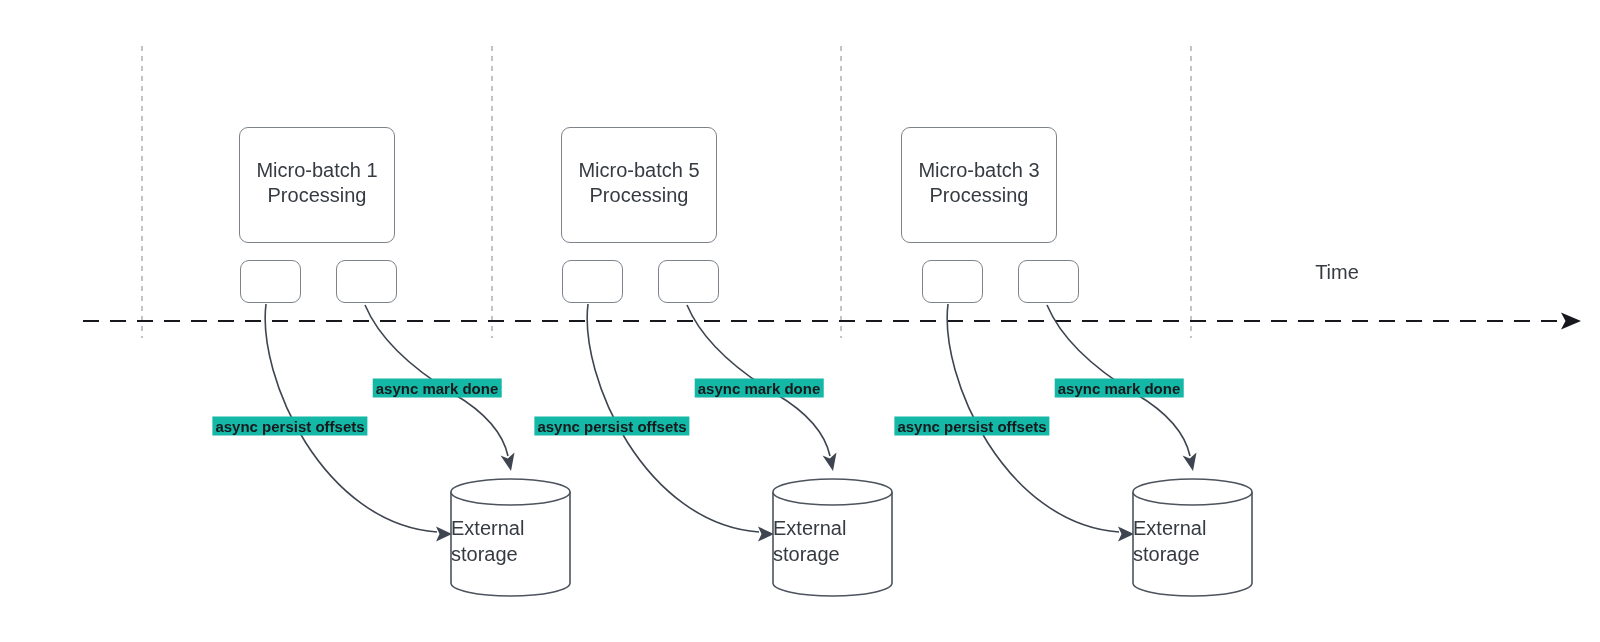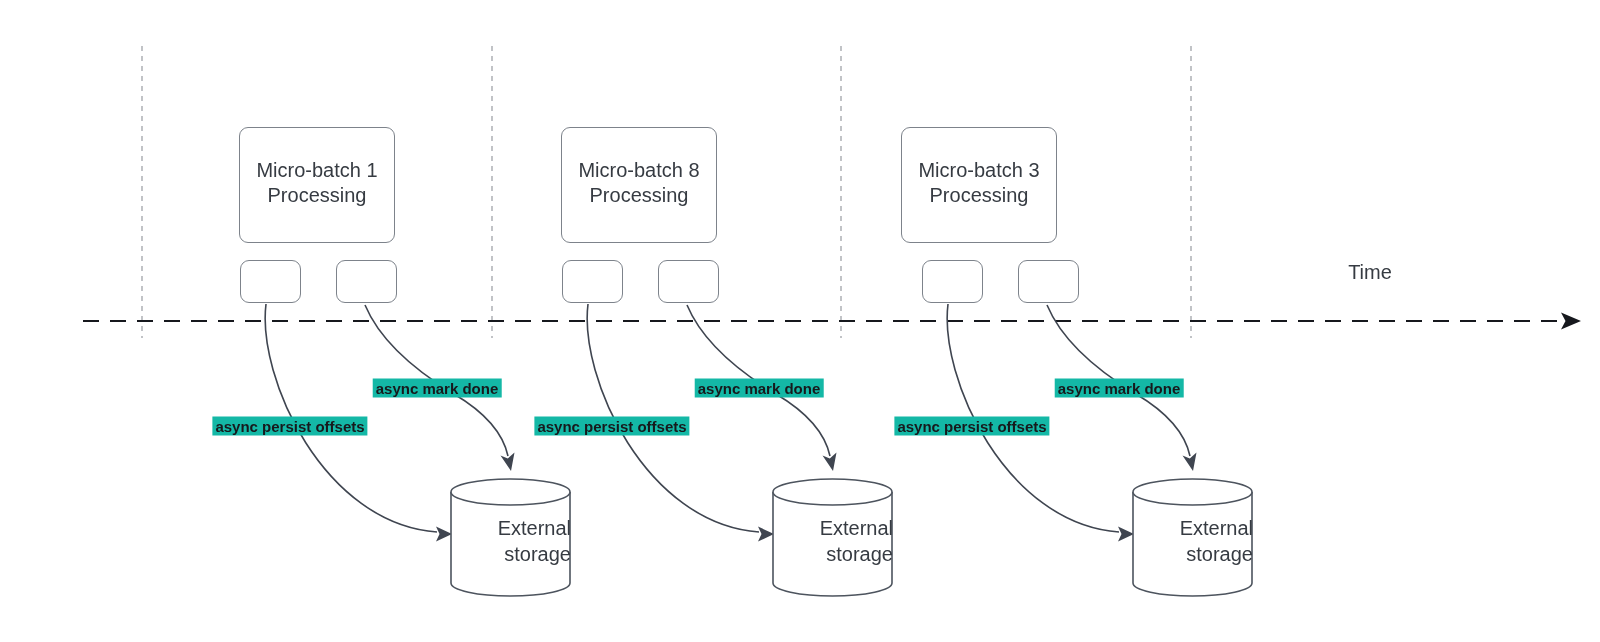--- a/index.html
+++ b/index.html
@@ -9,23 +9,23 @@
   svg.layer{position:absolute;left:0;top:0;}
 
   .proc-box{position:absolute;top:127px;width:156px;height:116px;box-sizing:border-box;
     border:1.5px solid var(--shape-stroke);border-radius:9px;background:#fff;
     display:flex;flex-direction:column;align-items:center;justify-content:center;
     padding-bottom:5px;font-size:20px;line-height:25px;color:var(--shape-text);text-align:center;}
   .mini-box{position:absolute;top:260px;width:61px;height:43px;box-sizing:border-box;
     border:1.5px solid var(--shape-stroke);border-radius:9px;background:#fff;}
   .flow-label{position:absolute;transform:translate(-50%,-50%);white-space:nowrap;
     font-weight:700;font-size:15px;color:var(--label-text);background:#14b8a6;padding:1px 3px;}
-  .storage-label{position:absolute;top:515px;width:120px;text-align:right;
+  .storage-label{position:absolute;top:515px;width:120px;text-align:left;
     font-size:20px;line-height:26px;color:var(--shape-text);}
-  .time-label{position:absolute;left:1370px;top:272px;transform:translate(-50%,-50%);
+  .time-label{position:absolute;left:1337px;top:272px;transform:translate(-50%,-50%);
     font-size:20px;color:var(--shape-text);}
 
   .guide{stroke:var(--guide);stroke-width:1.6;stroke-dasharray:5 5;}
   .axis{stroke:var(--timeline);stroke-width:2;stroke-dasharray:16 11;}
   .axis-head{fill:var(--timeline);}
   .conn{fill:none;stroke:var(--connector);stroke-width:1.6;}
   .conn-head{fill:var(--connector);}
   .cyl{fill:#ffffff;stroke:var(--cylinder-stroke);stroke-width:1.6;}
 </style>
 </head>
@@ -78,21 +78,21 @@
   <div class="mini-box" style="left:240px"></div>
   <div class="mini-box" style="left:336px"></div>
   <div class="flow-label" style="left:290px;top:426px">async persist offsets</div>
   <div class="flow-label" style="left:437px;top:388px">async mark done</div>
   <div class="storage-label" style="left:451px">
     <div>External</div>
     <div>storage</div>
   </div>
 
   <div class="proc-box" style="left:561px">
-    <span>Micro-batch 8</span>
+    <span>Micro-batch 5</span>
     <span>Processing</span>
   </div>
   <div class="mini-box" style="left:562px"></div>
   <div class="mini-box" style="left:658px"></div>
   <div class="flow-label" style="left:612px;top:426px">async persist offsets</div>
   <div class="flow-label" style="left:759px;top:388px">async mark done</div>
   <div class="storage-label" style="left:773px">
     <div>External</div>
     <div>storage</div>
   </div>

